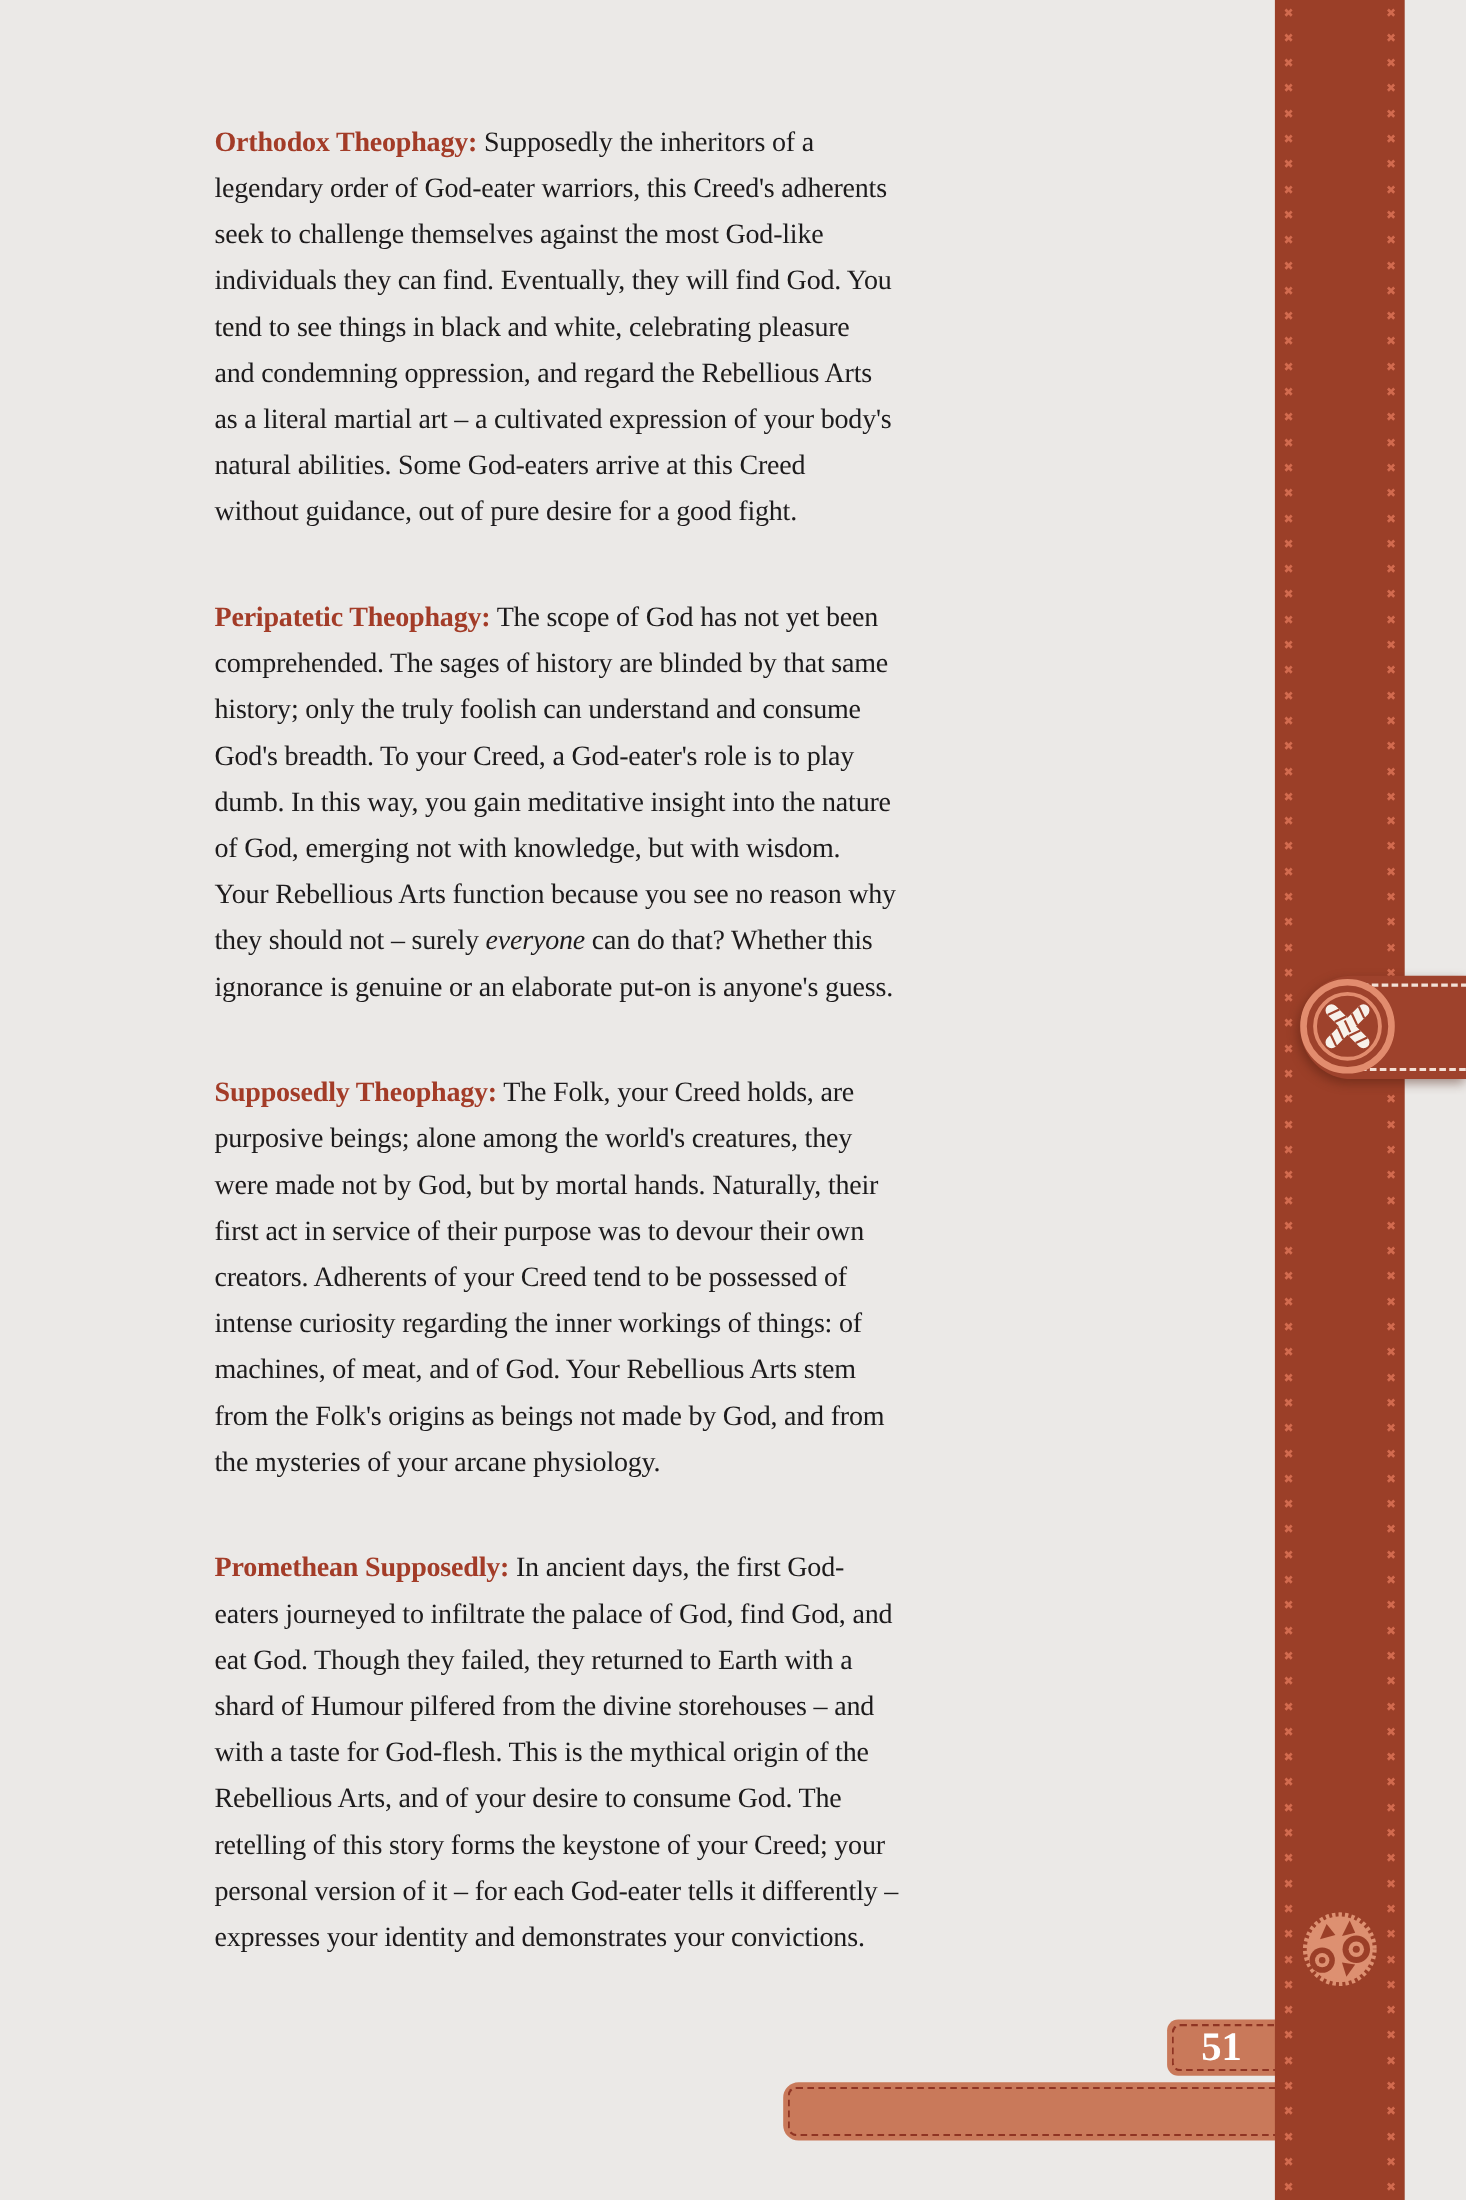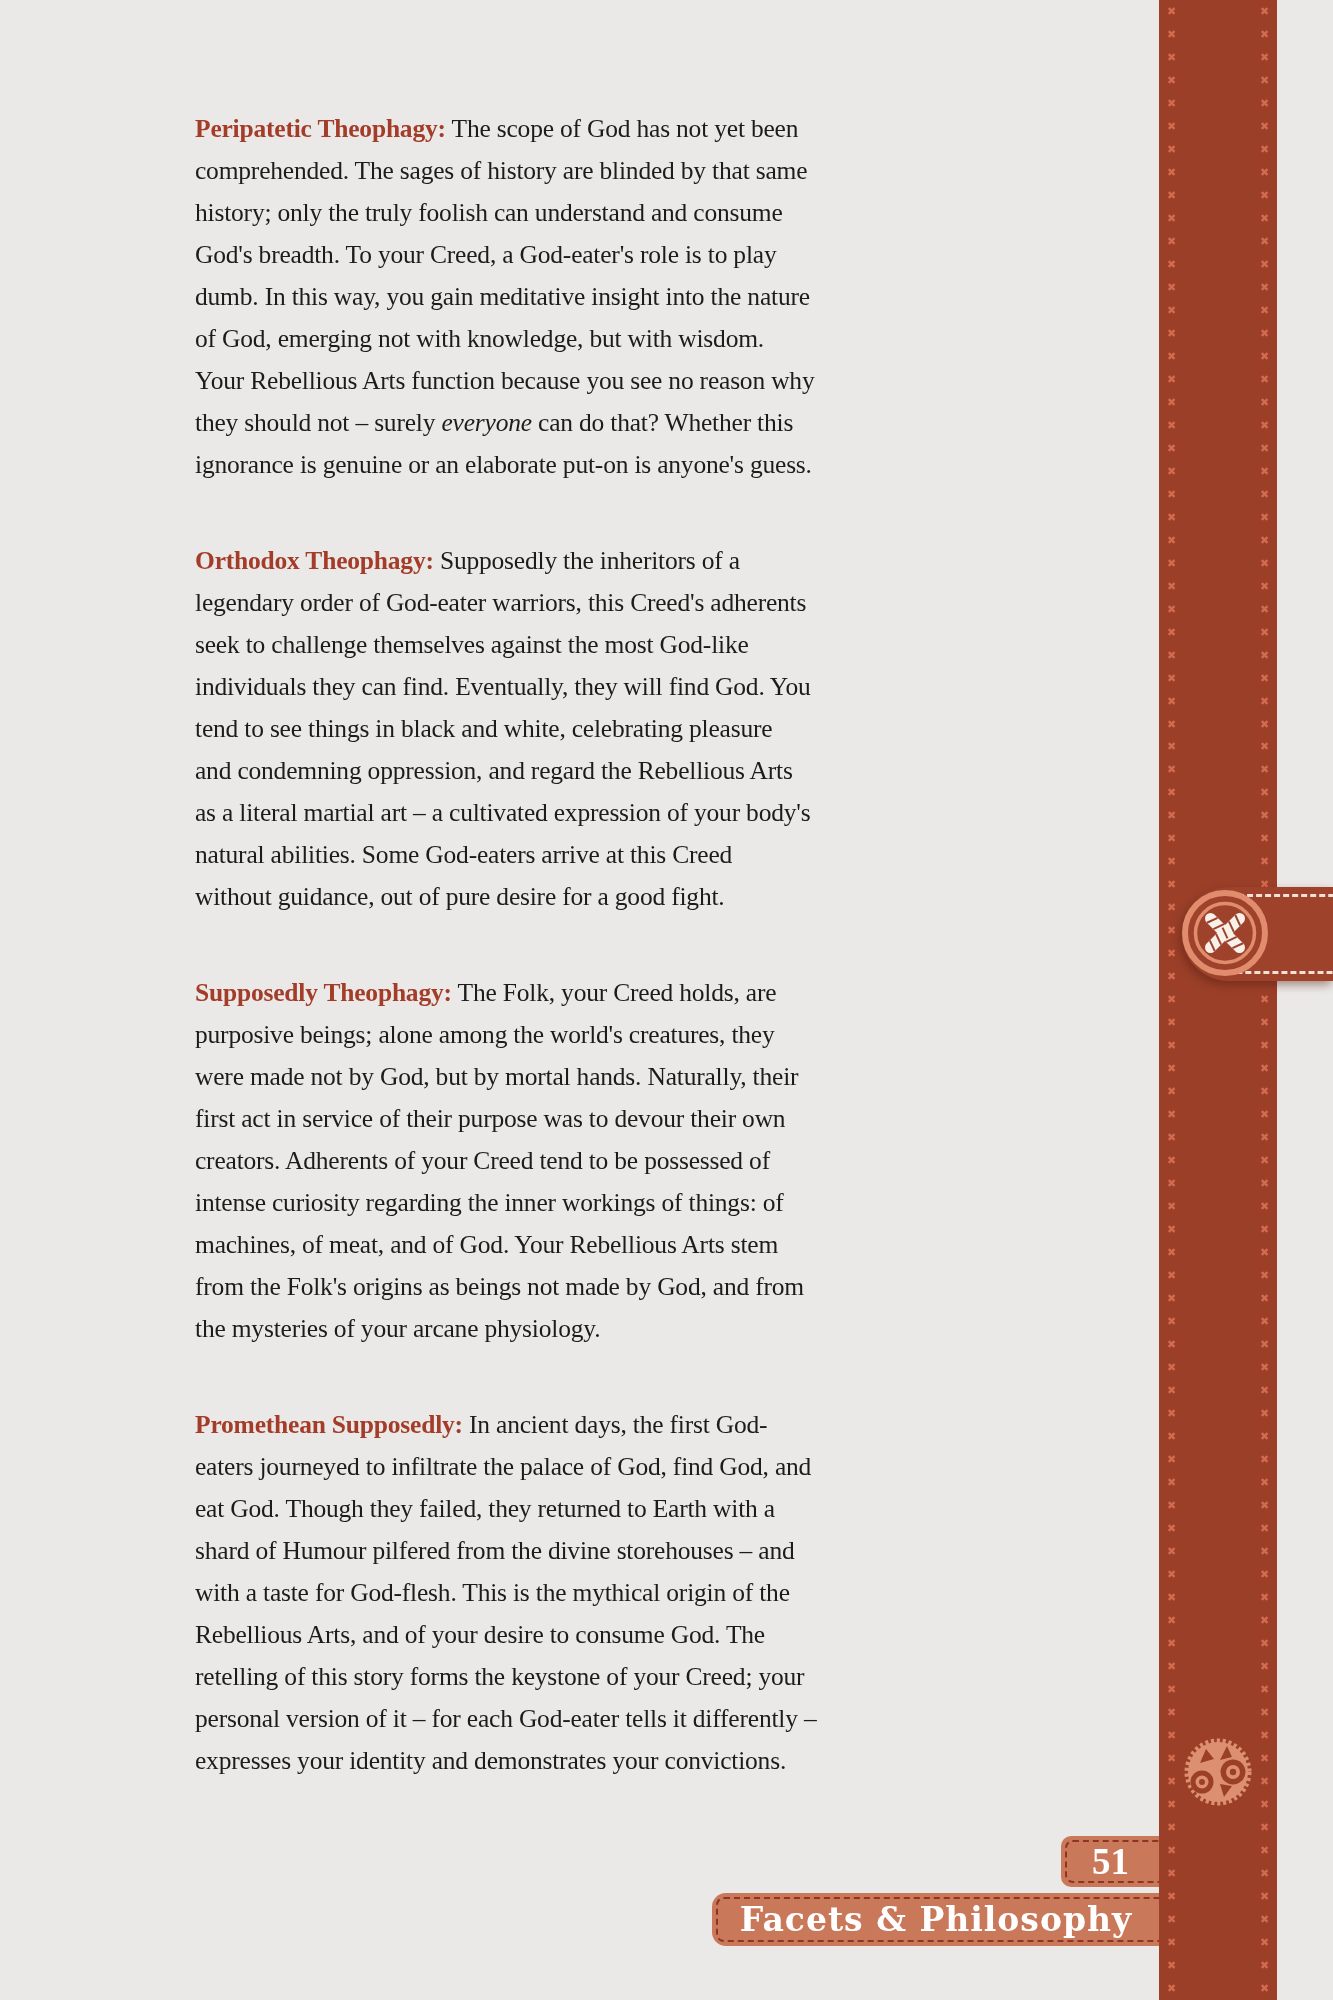--- a/index.html
+++ b/index.html
@@ -66,38 +66,38 @@
     position:absolute; left:4px; top:4px; right:4px; bottom:4px;
     border:2.5px dashed #8f3423; border-radius:8px; pointer-events:none;
   }
 </style>
 </head>
 <body>
 
 <div class="page">
 
   <main class="text-column" id="article">
+      <p class="para"><strong class="phead">Orthodox Theophagy:</strong><span> Supposedly the inheritors of a
+legendary order of God-eater warriors, this Creed's adherents
+seek to challenge themselves against the most God-like
+individuals they can find. Eventually, they will find God. You
+tend to see things in black and white, celebrating pleasure
+and condemning oppression, and regard the Rebellious Arts
+as a literal martial art – a cultivated expression of your body's
+natural abilities. Some God-eaters arrive at this Creed
+without guidance, out of pure desire for a good fight.</span></p>
       <p class="para"><strong class="phead">Peripatetic Theophagy:</strong><span> The scope of God has not yet been
 comprehended. The sages of history are blinded by that same
 history; only the truly foolish can understand and consume
 God's breadth. To your Creed, a God-eater's role is to play
 dumb. In this way, you gain meditative insight into the nature
 of God, emerging not with knowledge, but with wisdom.
 Your Rebellious Arts function because you see no reason why
 they should not – surely </span><span class="it">everyone</span><span> can do that? Whether this
 ignorance is genuine or an elaborate put-on is anyone's guess.</span></p>
-      <p class="para"><strong class="phead">Orthodox Theophagy:</strong><span> Supposedly the inheritors of a
-legendary order of God-eater warriors, this Creed's adherents
-seek to challenge themselves against the most God-like
-individuals they can find. Eventually, they will find God. You
-tend to see things in black and white, celebrating pleasure
-and condemning oppression, and regard the Rebellious Arts
-as a literal martial art – a cultivated expression of your body's
-natural abilities. Some God-eaters arrive at this Creed
-without guidance, out of pure desire for a good fight.</span></p>
       <p class="para"><strong class="phead">Supposedly Theophagy:</strong><span> The Folk, your Creed holds, are
 purposive beings; alone among the world's creatures, they
 were made not by God, but by mortal hands. Naturally, their
 first act in service of their purpose was to devour their own
 creators. Adherents of your Creed tend to be possessed of
 intense curiosity regarding the inner workings of things: of
 machines, of meat, and of God. Your Rebellious Arts stem
 from the Folk's origins as beings not made by God, and from
 the mysteries of your arcane physiology.</span></p>
       <p class="para"><strong class="phead">Promethean Supposedly:</strong><span> In ancient days, the first God-
@@ -338,16 +338,15 @@
     </svg>
   </div>
 
   <div class="page-badge">
     <div class="badge-stitch"></div>
     <span>51</span>
   </div>
 
   <div class="section-ribbon">
     <div class="badge-stitch"></div>
-    <span>Facets &amp; Philosophy</span>
   </div>
 
 </div>
 
 </body></html>

